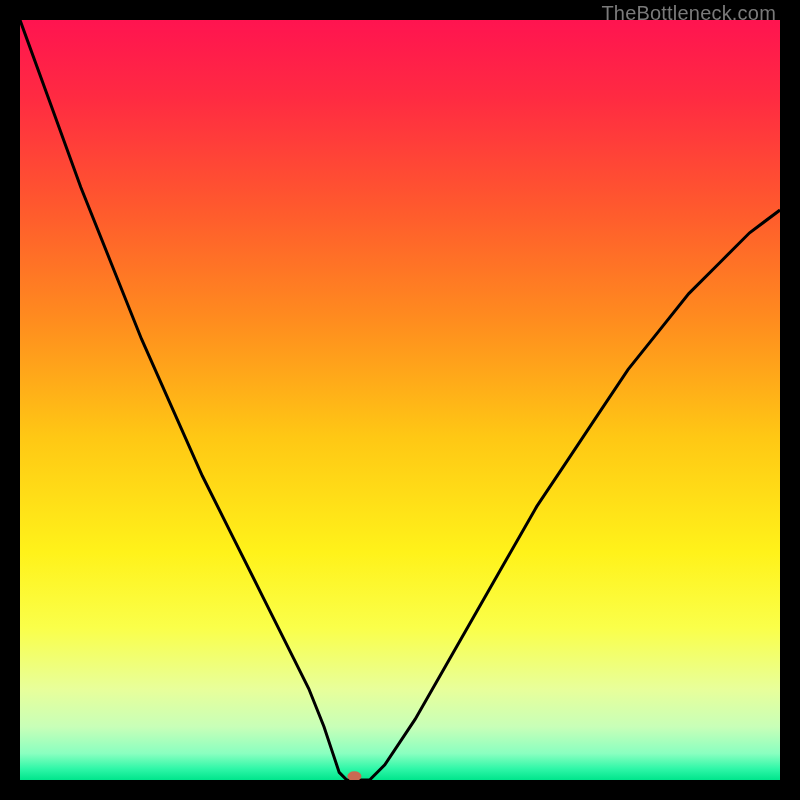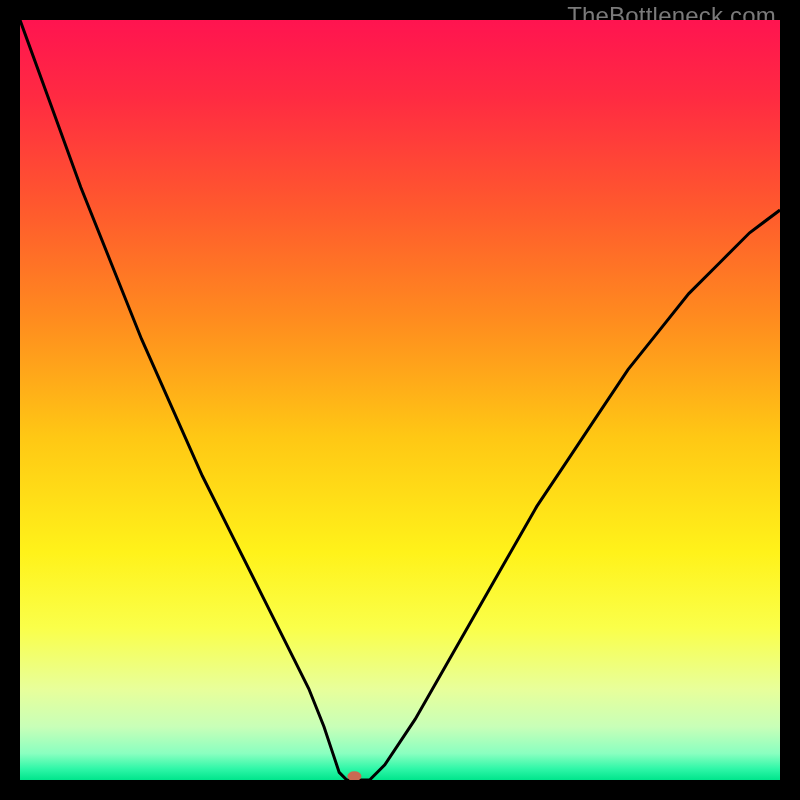--- a/index.html
+++ b/index.html
@@ -25,21 +25,21 @@
     left: 0;
     top: 0;
     width: 760px;
     height: 760px;
   }
   .watermark {
     position: absolute;
     top: 2px;
     right: 24px;
     color: #7a7a7a;
-    font-size: 24px;
+    font-size: 20px;
     font-weight: 500;
     letter-spacing: 0.2px;
   }
   svg { display: block; }
 </style>
 </head>
 <body>
 
 <div class="watermark">TheBottleneck.com</div>
 

